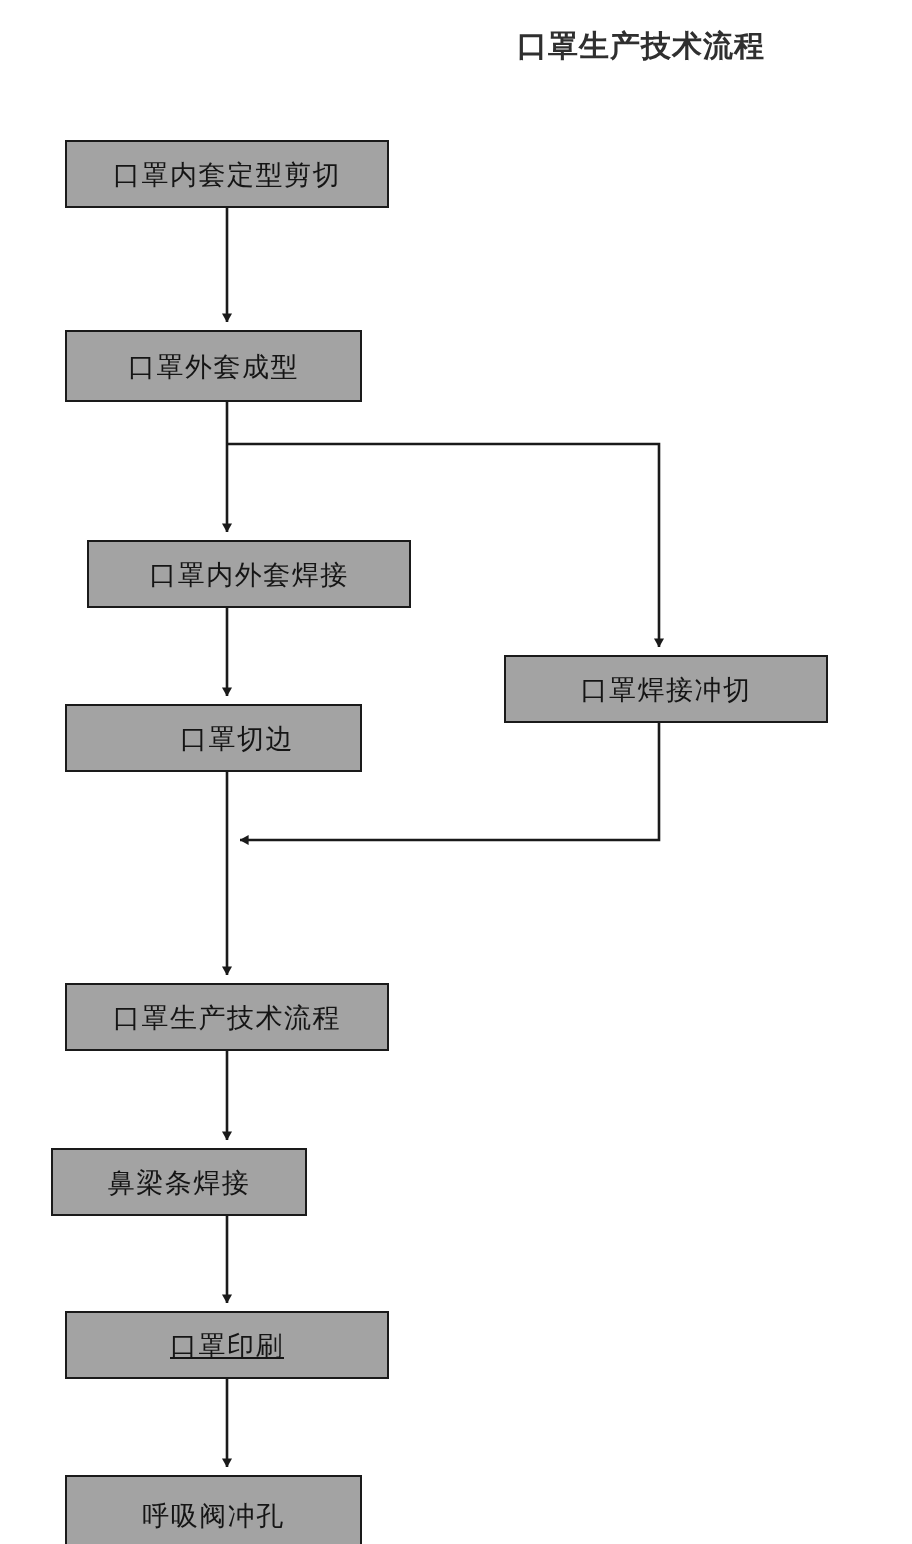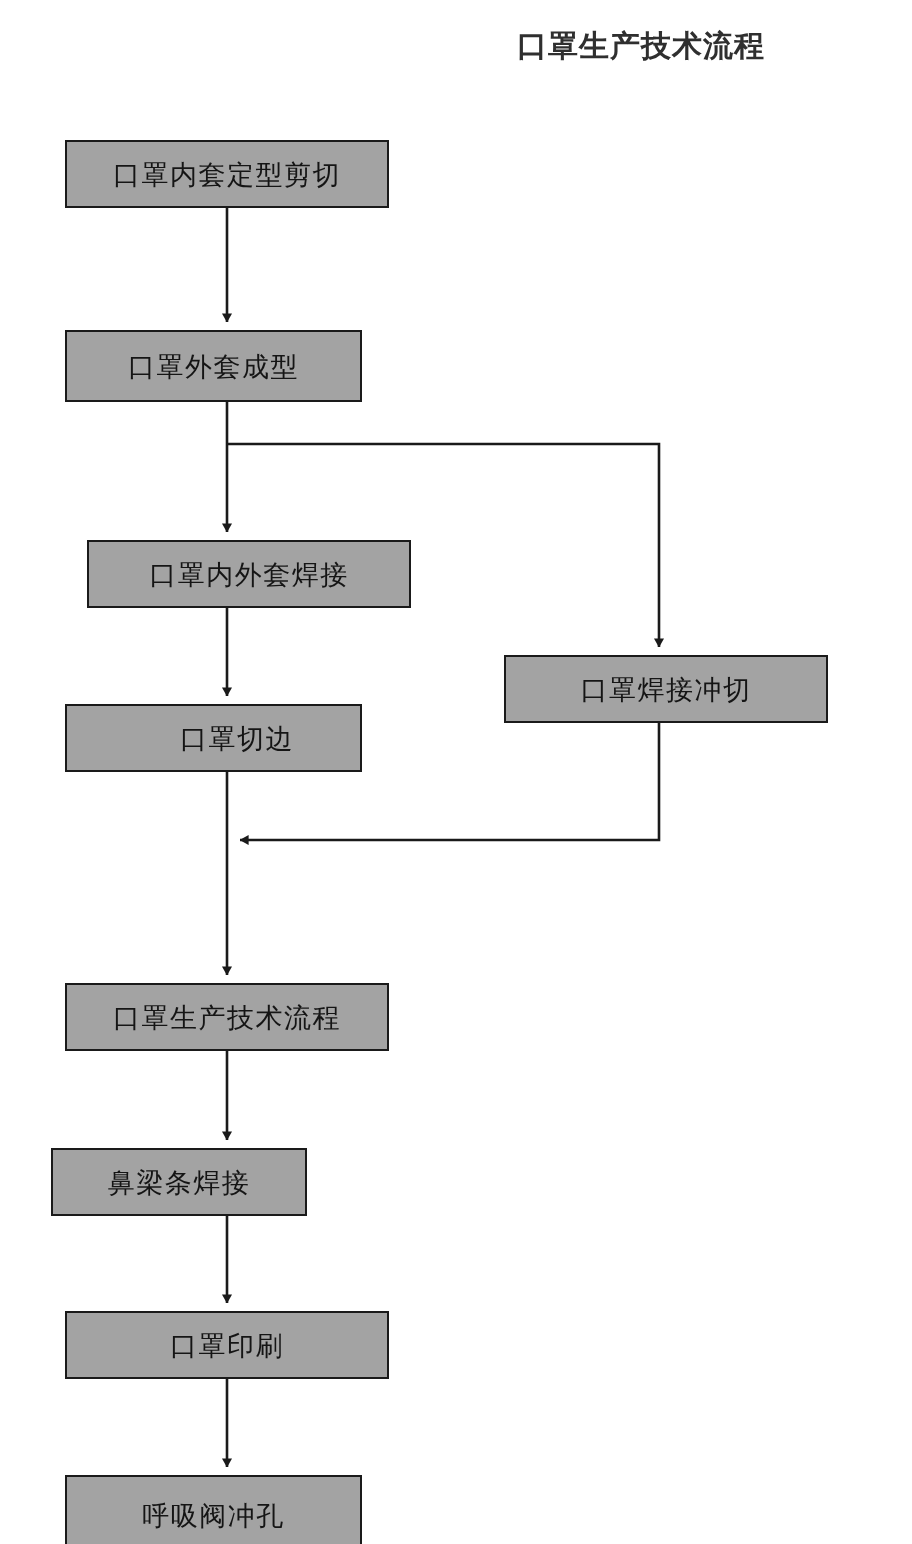--- a/index.html
+++ b/index.html
@@ -107,17 +107,17 @@
   <div class="node" style="left:65px; top:540px; width:324px; height:68px;margin-left:22px;">口罩内外套焊接</div>
 
   <div class="node" style="left:504px; top:655px; width:324px; height:68px;">口罩焊接冲切</div>
 
   <div class="node" style="left:65px; top:704px; width:297px; height:68px;padding-left:47px;">口罩切边</div>
 
   <div class="node" style="left:65px; top:983px; width:324px; height:68px;">口罩生产技术流程</div>
 
   <div class="node" style="left:51px; top:1148px; width:256px; height:68px;">鼻梁条焊接</div>
 
-  <div class="node" style="left:65px; top:1311px; width:324px; height:68px;">口罩印刷</div>
+  <div class="node" style="left:65px; top:1311px; width:324px; height:68px;text-decoration:underline;">口罩印刷</div>
 
   <div class="node" style="left:65px; top:1475px; width:297px; height:80px;">呼吸阀冲孔</div>
 
 </div>
 
 </body></html>

